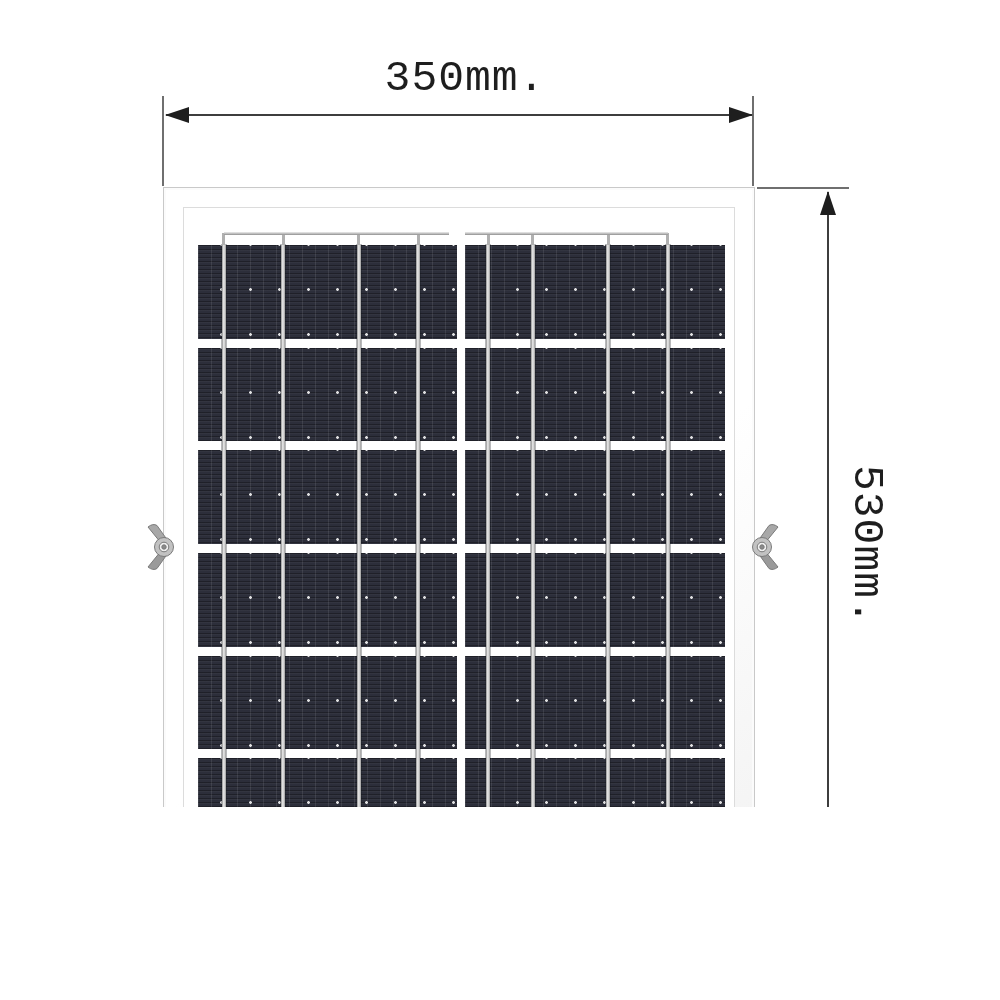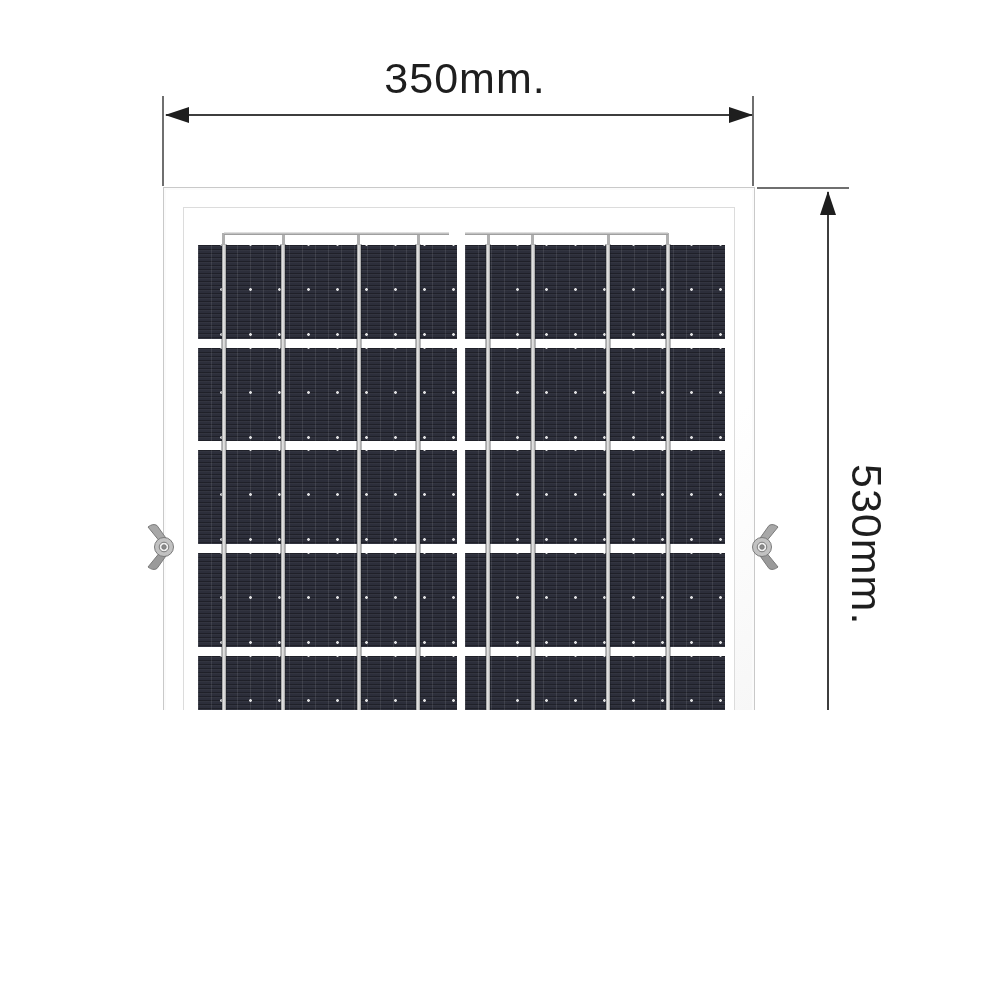--- a/index.html
+++ b/index.html
@@ -1,19 +1,19 @@
 <!DOCTYPE html>
 <html style="--bg: #ffffff; --dim-text: #1e1e1e; --dim-line: #3d3d3d; --ext-line: #6f6f6f; --cell-base: #2c2e3a; --busbar: #f0f0f0; --frame-edge: #c9c9c9;"><head>
 <meta charset="utf-8">
 <style>
   html,body{margin:0;padding:0;background:#fff;}
   .canvas{
-    position:relative;width:1000px;height:710px;overflow:hidden;
+    position:relative;width:1000px;height:807px;overflow:hidden;
     background:var(--bg,#ffffff);
-    font-family:Liberation Sans, sans-serif;
+    font-family:Liberation Mono, monospace;
   }
   
   .dim-label{position:absolute;color:var(--dim-text,#1e1e1e);font-size:43px;letter-spacing:1px;}
   .dim-label-w{left:320px;top:54px;width:290px;text-align:center;}
   .dim-label-h{left:842px;top:402px;height:286px;writing-mode:vertical-rl;text-align:center;}
   .ext{position:absolute;background:var(--ext-line,#6f6f6f);}
   .ext-v{width:1.5px;height:90px;top:96px;}
   .ext-w-left{left:162px;}
   .ext-w-right{left:752px;}
   .ext-h{height:1.5px;width:92px;left:757px;}

